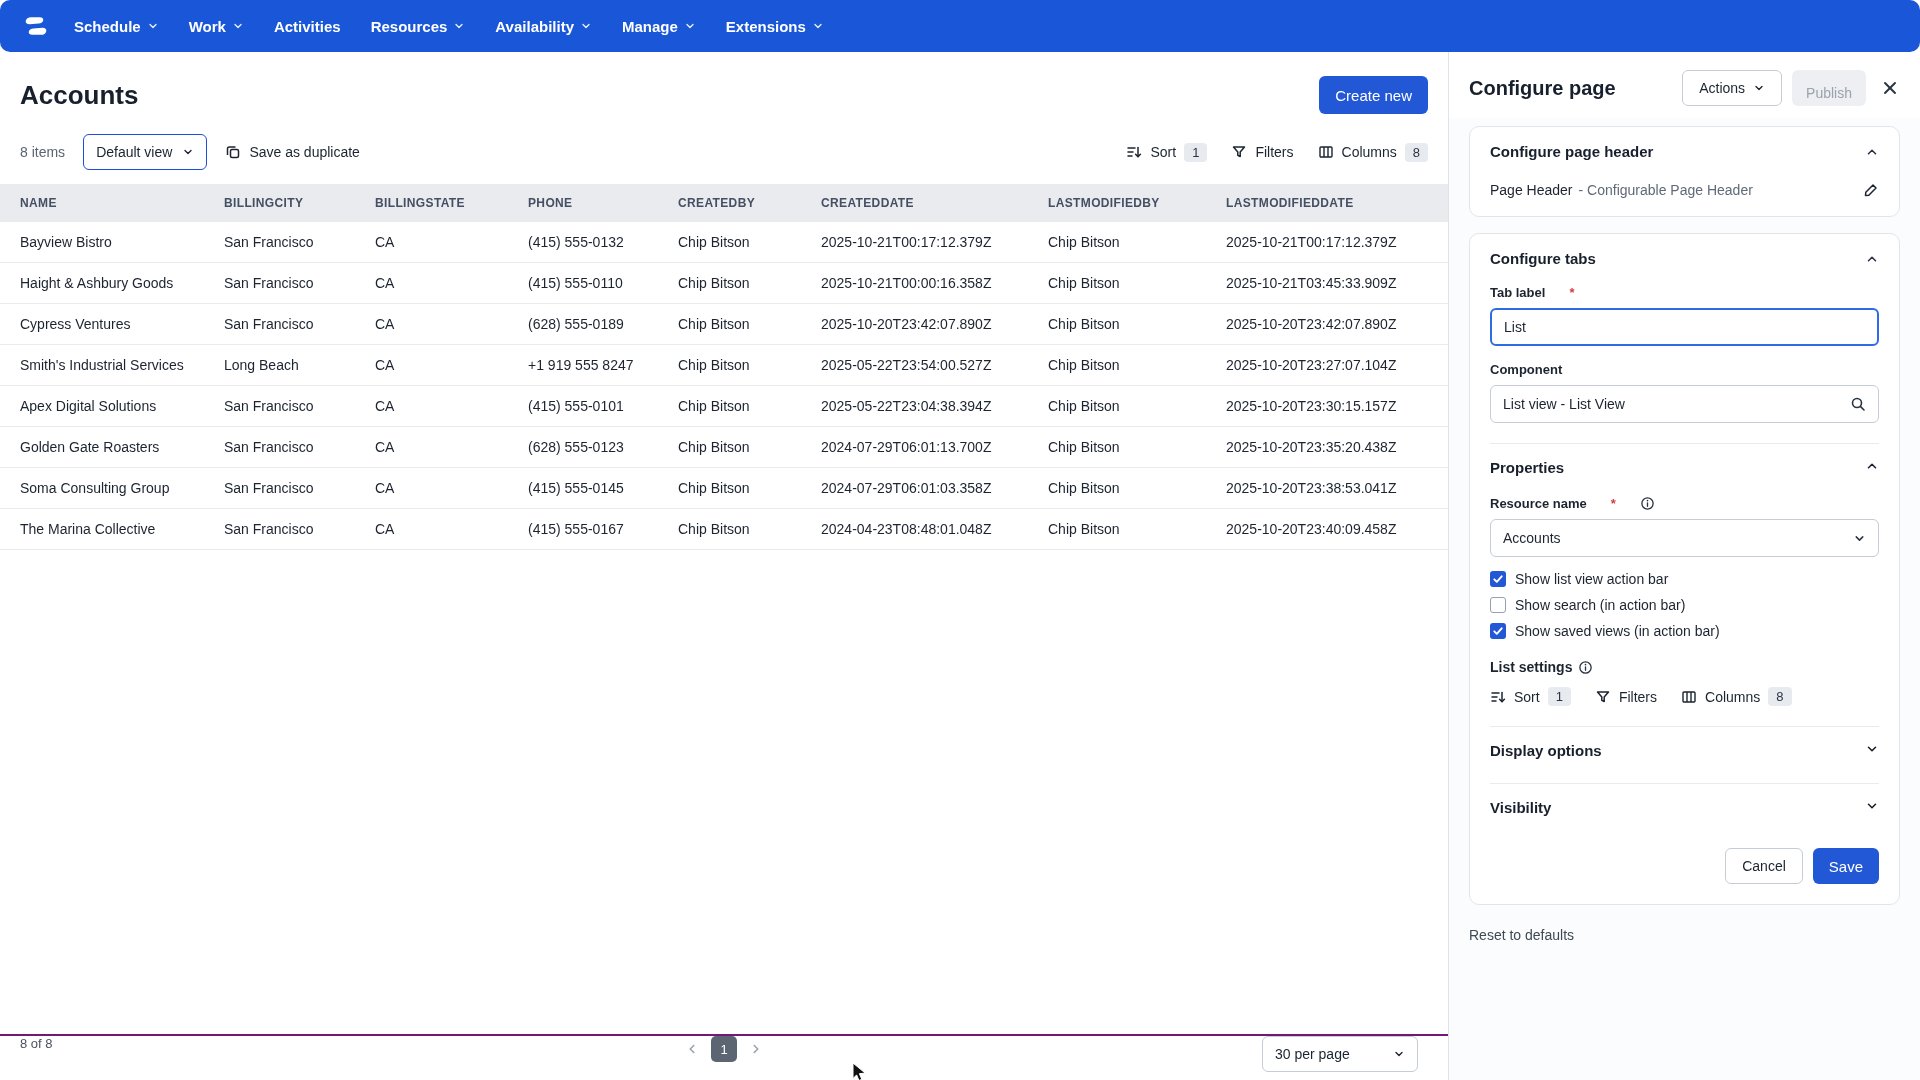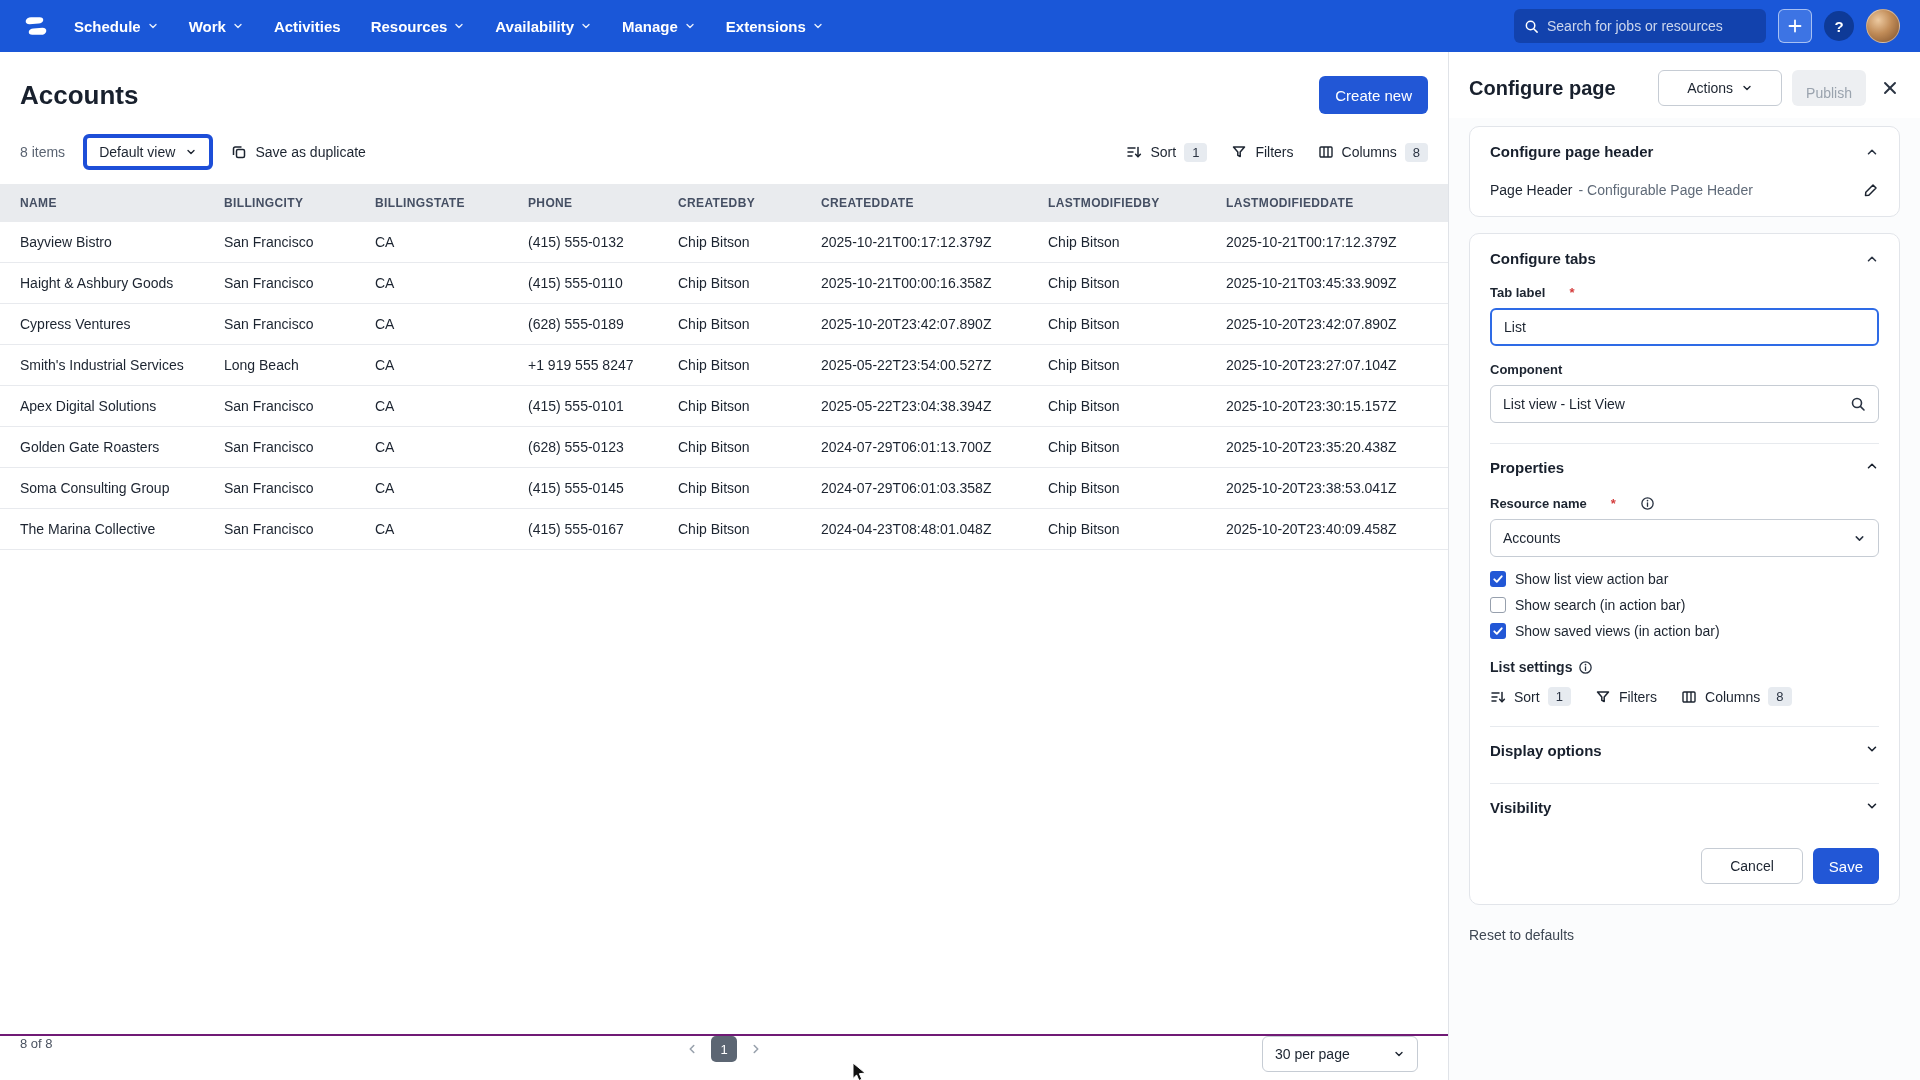--- a/index.html
+++ b/index.html
@@ -3,21 +3,21 @@
 <meta charset="utf-8">
 <style>
   * { margin:0; padding:0; box-sizing:border-box; }
   html,body { width:1920px; height:1080px; overflow:hidden; }
   body { font-family:"Liberation Sans", sans-serif; background:#fff; color:#1c2430; }
   button { font-family:inherit; }
 
   .app { display:flex; flex-direction:column; height:100%; }
 
   
-  .topnav { height:52px; background:#1a57d8; display:flex; align-items:center; padding:0 20px; flex:none; }
+  .topnav { height:52px; background:#1a57d8; display:flex; align-items:center; padding:0 20px; flex:none;border-radius:10px; }
   .logo { width:32px; height:32px; display:flex; align-items:center; justify-content:center; margin-right:22px; cursor:pointer; flex:none; }
   .nav-items { display:flex; align-items:center; gap:30px; flex:1; min-width:0; }
   .nav-item { display:flex; align-items:center; gap:6px; color:#fff; font-size:15px; font-weight:600; cursor:pointer; white-space:nowrap; }
   .nav-item svg { opacity:.9; }
   .nav-right { display:flex; align-items:center; gap:12px; flex:none; }
   .nav-search { width:252px; height:34px; background:rgba(8,36,110,.40); border-radius:6px; display:flex; align-items:center; padding:0 10px; gap:8px; color:#fff; }
   .nav-search input { background:transparent; border:none; outline:none; color:#fff; font-size:14px; flex:1; min-width:0; font-family:inherit; }
   .nav-search input::placeholder { color:rgba(255,255,255,.78); }
   .nav-plus { width:34px; height:34px; border-radius:6px; background:#3d74e4; border:1px solid rgba(255,255,255,.55); color:#fff; display:flex; align-items:center; justify-content:center; cursor:pointer; }
   .nav-help { width:30px; height:30px; border-radius:50%; background:#0e3a97; color:#fff; display:flex; align-items:center; justify-content:center; font-weight:700; font-size:15px; cursor:pointer; }
@@ -26,21 +26,21 @@
   
   .content { flex:1; display:flex; min-height:0; }
   .main { flex:1; display:flex; flex-direction:column; min-width:0; }
 
   .main-top { display:flex; align-items:center; justify-content:space-between; padding:24px 20px 6px; }
   h1 { font-size:26px; font-weight:700; color:#18202d; }
   .btn-primary { background:#2257d6; color:#fff; border:none; border-radius:6px; height:38px; padding:0 16px; font-size:15px; font-weight:500; cursor:pointer; }
 
   .controls { display:flex; align-items:center; padding:14px 20px; gap:18px; }
   .items-count { color:#5b6472; font-size:14px; }
-  .view-select { display:flex; align-items:center; gap:10px; border:4px solid #1d4ed8; border-radius:6px; height:36px; padding:0 12px; font-size:14px; cursor:pointer; background:#fff; color:#1c2430; }
+  .view-select { display:flex; align-items:center; gap:10px; border:1px solid #1d4ed8; border-radius:6px; height:36px; padding:0 12px; font-size:14px; cursor:pointer; background:#fff; color:#1c2430; }
   .text-btn { display:flex; align-items:center; gap:8px; font-size:14px; color:#1c2430; background:none; border:none; cursor:pointer; white-space:nowrap; }
   .controls-right { margin-left:auto; display:flex; align-items:center; gap:24px; }
   .badge { background:#e7ebf0; border-radius:4px; padding:2px 8px; font-size:13px; color:#2b3443; }
 
   
   .table-wrap { flex:1; min-height:0; overflow:auto; }
   table { width:100%; border-collapse:collapse; table-layout:fixed; }
   th { background:#e9ebee; font-size:12px; letter-spacing:.03em; color:#454f63; font-weight:700; text-align:left; padding:12px 12px; white-space:nowrap; overflow:hidden; }
   td { font-size:14px; color:#1c2430; padding:12px 12px; border-bottom:1px solid #e8eaee; white-space:nowrap; overflow:hidden; }
   th:first-child, td:first-child { padding-left:20px; }
@@ -50,21 +50,21 @@
   .bottom-bar { height:46px; border-top:2px solid #701a75; display:flex; align-items:flex-start; padding:0 30px 0 20px; position:relative; flex:none; font-size:13px; color:#4a5260; }
   .pager { position:absolute; left:50%; transform:translateX(-50%); display:flex; align-items:center; gap:12px; }
   .pager-chev { background:none; border:none; color:#98a1ac; display:flex; cursor:pointer; }
   .page-btn { width:26px; height:26px; border:none; border-radius:5px; background:#5c6673; color:#fff; font-size:13px; display:flex; align-items:center; justify-content:center; cursor:pointer; }
   .per-page { margin-left:auto; display:flex; align-items:center; justify-content:space-between; gap:10px; border:1px solid #c6ccd4; border-radius:6px; height:36px; padding:0 12px; font-size:14px; background:#fff; cursor:pointer; width:156px; color:#1c2430; }
 
   
   .panel { width:472px; flex:none; border-left:1px solid #e0e3e8; display:flex; flex-direction:column; background:#fff; min-height:0; }
   .panel-header { display:flex; align-items:center; gap:10px; padding:18px 20px 12px; }
   .panel-title { font-size:20px; font-weight:700; flex:1; color:#18202d; }
-  .btn-outline { display:flex; align-items:center; gap:8px; height:36px; padding:0 28px; border:1px solid #c6ccd4; border-radius:6px; background:#fff; font-size:14px; color:#1c2430; cursor:pointer; }
+  .btn-outline { display:flex; align-items:center; gap:8px; height:36px; padding:0 16px; border:1px solid #c6ccd4; border-radius:6px; background:#fff; font-size:14px; color:#1c2430; cursor:pointer; }
   .btn-disabled { height:36px; padding:15px 14px; border:none; border-radius:6px; background:#edeff2; color:#9aa3ae; font-size:14px; cursor:default; }
   .close-btn { background:none; border:none; margin-left:4px; cursor:pointer; color:#2a3342; display:flex; }
 
   .panel-body { flex:1; overflow-y:auto; padding:8px 20px 16px; background:#fbfcfd; }
   .card { border:1px solid #e2e5ea; border-radius:10px; margin-bottom:16px; background:#fff; }
   .card-header { display:flex; align-items:center; justify-content:space-between; padding:16px 20px 10px; font-size:15px; font-weight:700; color:#18202d; cursor:pointer; }
   .card-header .chev { color:#2a3342; display:flex; }
   .header-item-row { display:flex; align-items:center; gap:6px; padding:12px 20px 18px; font-size:14px;text-align:center; }
   .item-desc { color:#5f6a78; }
   .icon-btn { background:none; border:none; margin-left:auto; cursor:pointer; color:#1c2430; display:flex; }
@@ -151,41 +151,20 @@
         </div>
         <div class="nav-item">
           <span>Extensions</span>
           <span style="display: flex;">
             <svg width="12" height="12" viewBox="0 0 16 16" fill="none" stroke="currentColor" stroke-width="1.8" stroke-linecap="round" stroke-linejoin="round">
               <polyline points="4 6 8 10 12 6"></polyline>
             </svg>
           </span>
         </div>
       </div>
-    <div class="nav-right">
-      <div class="nav-search">
-        <span style="display:flex;">
-          <svg width="15" height="15" viewBox="0 0 16 16" fill="none" stroke="currentColor" stroke-width="1.6" stroke-linecap="round">
-              <circle cx="7" cy="7" r="4.5"></circle>
-              <line x1="10.6" y1="10.6" x2="14" y2="14"></line>
-            </svg>
-        </span>
-        <input placeholder="Search for jobs or resources" style="">
-      </div>
-      <button class="nav-plus">
-        <span style="display:flex;">
-          <svg width="16" height="16" viewBox="0 0 16 16" fill="none" stroke="currentColor" stroke-width="1.8" stroke-linecap="round">
-              <line x1="8" y1="2.5" x2="8" y2="13.5"></line>
-              <line x1="2.5" y1="8" x2="13.5" y2="8"></line>
-            </svg>
-        </span>
-      </button>
-      <div class="nav-help">?</div>
-      <div class="avatar"></div>
-    </div>
   </nav>
 
   <div class="content">
 
     <main class="main">
       <div class="main-top">
         <h1>Accounts</h1>
         <button class="btn-primary">Create new</button>
       </div>
 

